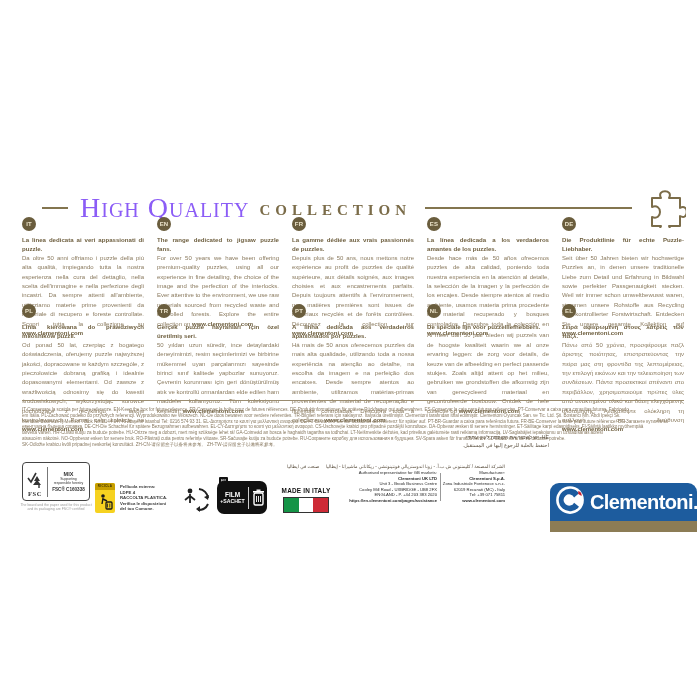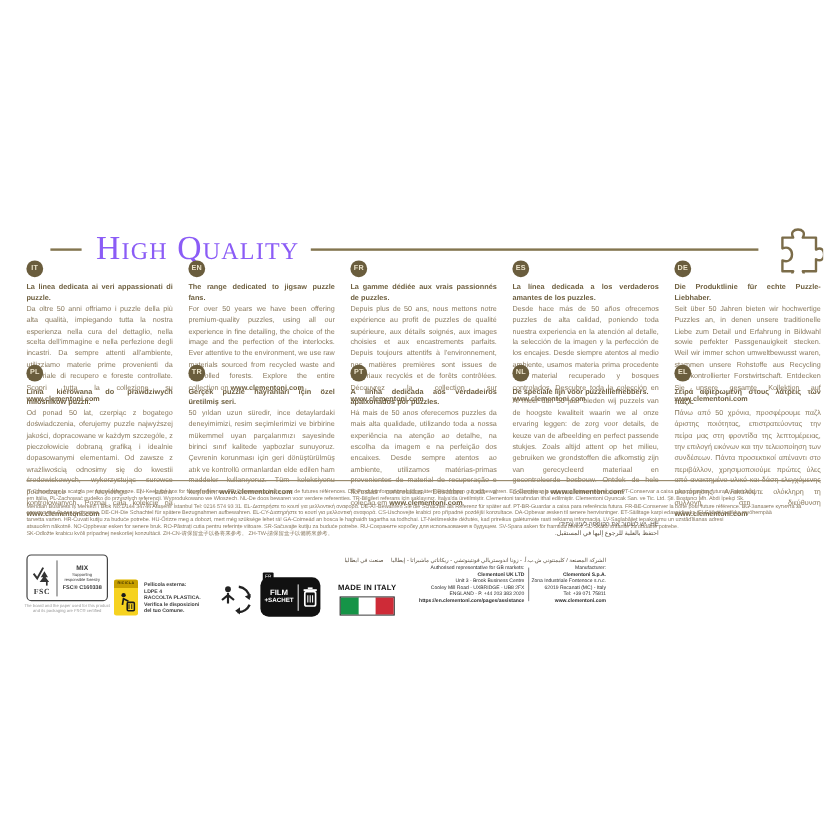--- a/index.html
+++ b/index.html
@@ -116,20 +116,21 @@
     font-family:"Liberation Sans",sans-serif;}
 </style>
 </head>
 <body>
 
 <div class="sheet">
 
   <div class="header-row">
     <div class="rule-short"></div>
     <div class="title-serif">High Quality</div>
+    <div class="title-sans">COLLECTION</div>
     <div class="rule-long"></div>
     <span class="puzzle-svg">
       <svg width="42" height="44" viewBox="0 0 42 44">
         <path d="M8,14 h9 c-5,-9 13,-9 8,0 h11 v10 c9,-5 9,13 0,8 v10 h-11 c5,9 -13,9 -8,0 h-9 v-9 c5,2 8,-1 8,-5 c0,-4 -3,-7 -8,-5 z" fill="none" stroke="#7b6c49" stroke-width="2" stroke-linejoin="round"></path>
       </svg>
     </span>
   </div>
 
   <div class="lang-grid grid-row1">
     <div>
@@ -284,14 +285,27 @@
   <div class="addr-divider"></div>
   <div class="addr addr-man">
     <div>Manufacturer:</div>
     <div class="b">Clementoni S.p.A.</div>
     <div>Zona Industriale Fontenoce s.n.c.</div>
     <div>62019 Recanati (MC) - Italy</div>
     <div>Tel: +39 071 75811</div>
     <div class="b">www.clementoni.com</div>
   </div>
 
+  <div class="clem-logo">
+    <div class="clem-blue">
+      <span class="clem-mark">
+        <svg width="30" height="30" viewBox="0 0 40 40">
+          <circle cx="20" cy="20" r="18.5" fill="#ffffff"></circle>
+          <path d="M32,11 A15,15 0 1 0 32,29 L25.5,23.5 A7.5,7.5 0 1 1 25.5,16.5 Z" fill="#1d5c9e"></path>
+          <path d="M31,8 q5,1.5 4.5,6.5 l-4.5,-2.5 z" fill="#c8202f"></path>
+        </svg>
+      </span>
+      <span class="clem-word">Clementoni.</span>
+    </div>
+    <div class="clem-band"></div>
+  </div>
 
 </div>
 
 </body></html>

